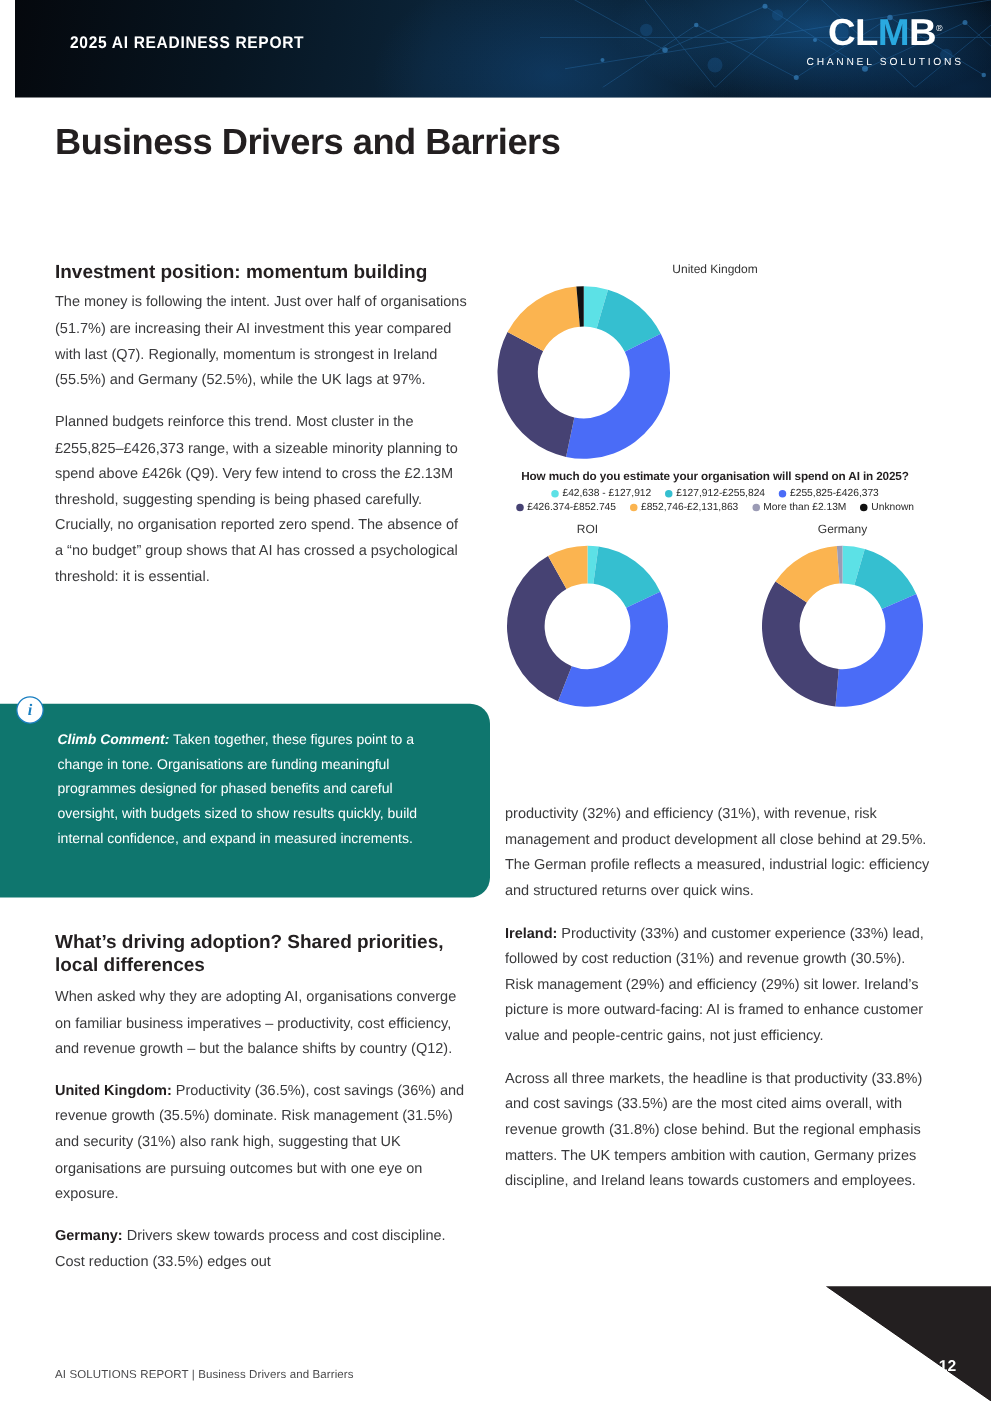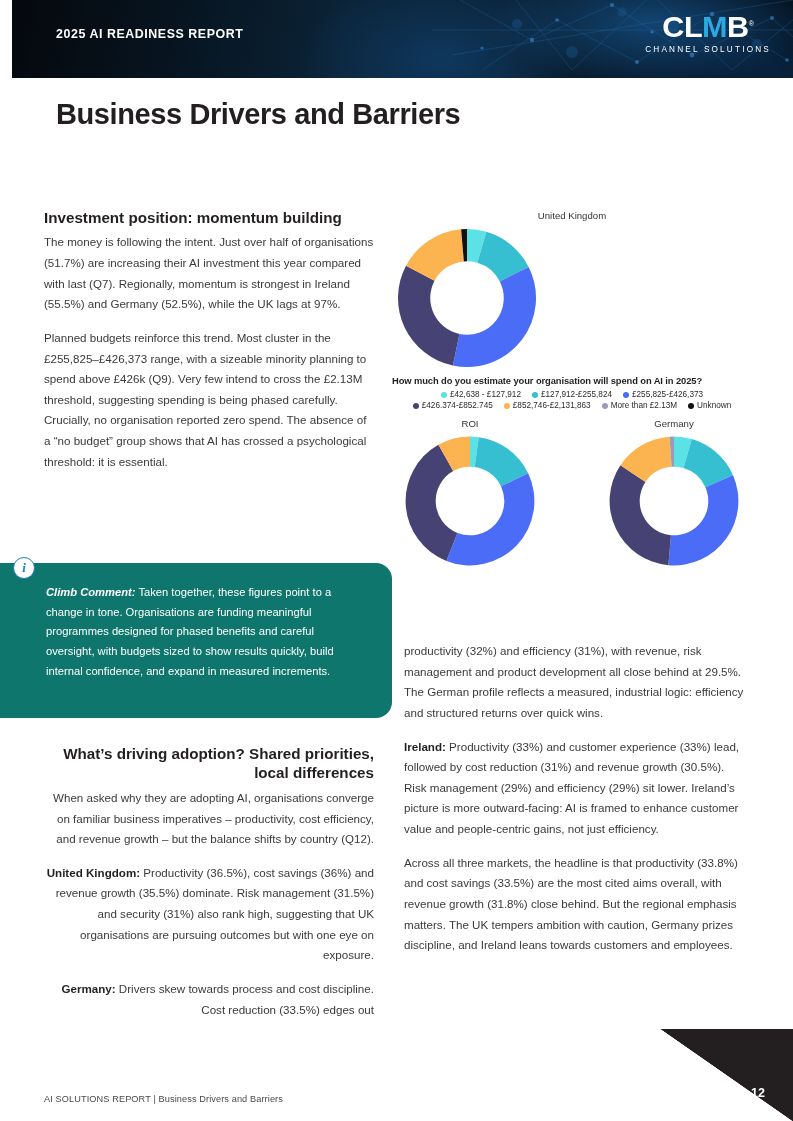--- a/index.html
+++ b/index.html
@@ -37,21 +37,21 @@
   }
   .logo-main .accent { color: #2aa9e0; }
   .logo-reg { font-size: 7px; vertical-align: super; color:#fff; font-weight:400; }
   .logo-sub {
     font-size: 8.2px; letter-spacing: 2.2px; color: #ffffff;
     margin-top: 3px; font-weight: 400;
   }
 
   
   .page-title {
-    position: absolute; left: 56px; top: 98px;
+    position: absolute; left: 44px; top: 98px;
     font-size: 29px; font-weight: 800; letter-spacing: -0.4px;
     color: #231f20;
   }
 
   
   .col-left  { position: absolute; left: 44px;  top: 208px; width: 330px; }
 
   h2.sec {
     font-size: 15.2px; font-weight: 700; color: #231f20;
     line-height: 1.28; margin-bottom: 5px;
@@ -90,21 +90,21 @@
   .chart-block { position: relative; text-align: center; }
   .chart-title {
     font-size: 9.6px; color: #333333; margin-bottom: 2px;
     font-family: "Liberation Sans", sans-serif;
   }
   .donut { position: relative; margin: 0 auto; }
   .donut svg { display: block; }
 
   .legend-q {
     font-size: 9.4px; font-weight: 700; color: #231f20;
-    text-align: left; margin-top: 2px; letter-spacing: -0.1px;
+    text-align: center; margin-top: 2px; letter-spacing: -0.1px;
   }
   .legend-rows { margin-top: 4px; }
   .legend-row {
     display: flex; justify-content: center; align-items: flex-end;
     flex-wrap: nowrap; gap: 11px; margin-bottom: 2px;
   }
   .legend-item { display: flex; align-items: center; gap: 3px; white-space: nowrap; }
   .legend-dot { width: 6px; height: 6px; border-radius: 50%; flex: none; }
   .legend-label { font-size: 8.2px; color: #2b2b2b; }
 
@@ -173,21 +173,21 @@
     <h2 class="sec">Investment position: momentum building</h2>
     <p class="body">The money is following the intent. Just over half of organisations (51.7%) are increasing their AI investment this year compared with last (Q7). Regionally, momentum is strongest in Ireland (55.5%) and Germany (52.5%), while the UK lags at 97%.</p>
     <p class="body">Planned budgets reinforce this trend. Most cluster in the £255,825–£426,373 range, with a sizeable minority planning to spend above £426k (Q9). Very few intend to cross the £2.13M threshold, suggesting spending is being phased carefully. Crucially, no organisation reported zero spend. The absence of a “no budget” group shows that AI has crossed a psychological threshold: it is essential.</p>
   </div>
 
   <div class="callout">
     <div class="callout-text"><span class="lead">Climb Comment:</span><span> Taken together, these figures point to a change in tone. Organisations are funding meaningful programmes designed for phased benefits and careful oversight, with budgets sized to show results quickly, build internal confidence, and expand in measured increments.</span></div>
   </div>
   <div class="info-badge">i</div>
 
-  <div style="position:absolute; left:44px; top:744px; width:330px;text-align:right;">
+  <div style="position:absolute; left:44px; top:744px; width:330px;">
     <h2 class="sec">What’s driving adoption? Shared priorities, local differences</h2>
     <p class="body">When asked why they are adopting AI, organisations converge on familiar business imperatives – productivity, cost efficiency, and revenue growth – but the balance shifts by country (Q12).</p>
     <p class="body"><b>United Kingdom:</b><span> Productivity (36.5%), cost savings (36%) and revenue growth (35.5%) dominate. Risk management (31.5%) and security (31%) also rank high, suggesting that UK organisations are pursuing outcomes but with one eye on exposure.</span></p>
     <p class="body tight"><b>Germany:</b><span> Drivers skew towards process and cost discipline. Cost reduction (33.5%) edges out</span></p>
   </div>
 
   <div class="charts">
 
     <div class="chart-block">
       <div class="chart-title">United Kingdom</div>

